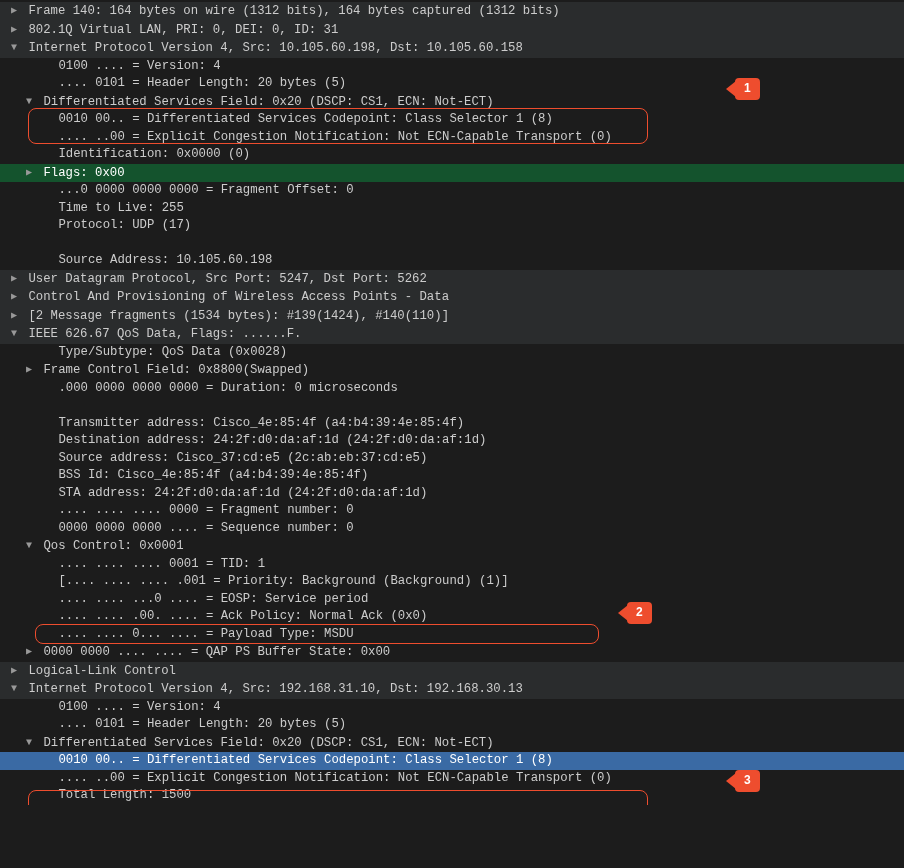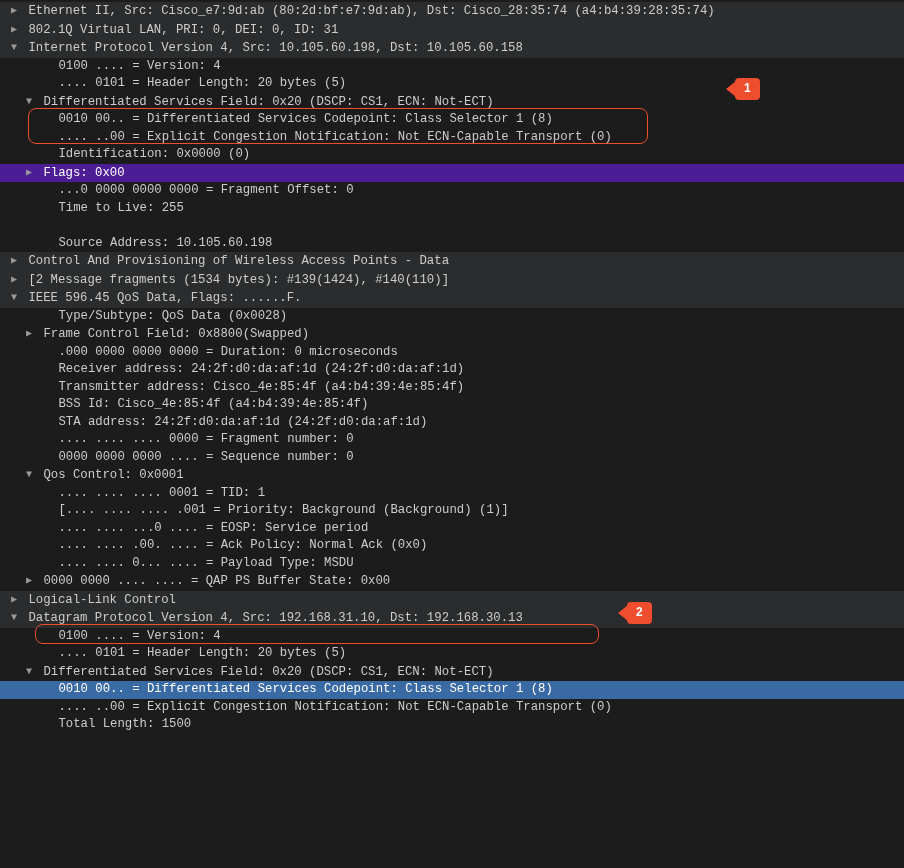--- a/index.html
+++ b/index.html
@@ -22,21 +22,21 @@
     width: 14px;
     text-align: center;
     color: #999;
     font-size: 10px;
     vertical-align: 1px;
   }
   .pad {
     display: inline-block;
   }
   .toplevel { background: #2a2c2d; }
-  .sel { background: #4c1d95; color: #ffffff; }
+  .sel { background: #14532d; color: #ffffff; }
   .sel2 { background: #3a6aa4; color: #ffffff; }
   .callout {
     position: absolute;
     display: flex;
     align-items: center;
     z-index: 5;
   }
   .tail {
     width: 0; height: 0;
     border-top: 8px solid transparent;
@@ -78,55 +78,59 @@
   <div class="callout" style="left:618px; top:600px;">
     <div class="tail"></div>
       <div class="bubble">2</div>
   </div>
   <div class="callout" style="left:726px; top:768px;">
     <div class="tail"></div>
       <div class="bubble">3</div>
   </div>
 
   <div id="rows">
-      <div class="row toplevel"><span class="pad" style="width: 7px;"></span><span class="arrow">▶</span><span> </span><span>Ethernet II, Src: Cisco_e7:9d:ab (80:2d:bf:e7:9d:ab), Dst: Cisco_28:35:74 (a4:b4:39:28:35:74)</span></div>
+      <div class="row toplevel"><span class="pad" style="width: 7px;"></span><span class="arrow">▶</span><span> </span><span>Frame 140: 164 bytes on wire (1312 bits), 164 bytes captured (1312 bits)</span></div>
       <div class="row toplevel"><span class="pad" style="width: 7px;"></span><span class="arrow">▶</span><span> </span><span>802.1Q Virtual LAN, PRI: 0, DEI: 0, ID: 31</span></div>
       <div class="row toplevel"><span class="pad" style="width: 7px;"></span><span class="arrow">▼</span><span> </span><span>Internet Protocol Version 4, Src: 10.105.60.198, Dst: 10.105.60.158</span></div>
       <div class="row"><span class="pad" style="width: 37px;"></span><span class="arrow"></span><span> </span><span>0100 .... = Version: 4</span></div>
       <div class="row"><span class="pad" style="width: 37px;"></span><span class="arrow"></span><span> </span><span>.... 0101 = Header Length: 20 bytes (5)</span></div>
       <div class="row"><span class="pad" style="width: 22px;"></span><span class="arrow">▼</span><span> </span><span>Differentiated Services Field: 0x20 (DSCP: CS1, ECN: Not-ECT)</span></div>
       <div class="row"><span class="pad" style="width: 37px;"></span><span class="arrow"></span><span> </span><span>0010 00.. = Differentiated Services Codepoint: Class Selector 1 (8)</span></div>
       <div class="row"><span class="pad" style="width: 37px;"></span><span class="arrow"></span><span> </span><span>.... ..00 = Explicit Congestion Notification: Not ECN-Capable Transport (0)</span></div>
       <div class="row"><span class="pad" style="width: 37px;"></span><span class="arrow"></span><span> </span><span>Identification: 0x0000 (0)</span></div>
       <div class="row sel"><span class="pad" style="width: 22px;"></span><span class="arrow">▶</span><span> </span><span>Flags: 0x00</span></div>
       <div class="row"><span class="pad" style="width: 37px;"></span><span class="arrow"></span><span> </span><span>...0 0000 0000 0000 = Fragment Offset: 0</span></div>
       <div class="row"><span class="pad" style="width: 37px;"></span><span class="arrow"></span><span> </span><span>Time to Live: 255</span></div>
+      <div class="row"><span class="pad" style="width: 37px;"></span><span class="arrow"></span><span> </span><span>Protocol: UDP (17)</span></div>
       <div class="row"><span class="pad" style="width: 37px;"></span><span class="arrow"></span><span> </span></div>
       <div class="row"><span class="pad" style="width: 37px;"></span><span class="arrow"></span><span> </span><span>Source Address: 10.105.60.198</span></div>
+      <div class="row toplevel"><span class="pad" style="width: 7px;"></span><span class="arrow">▶</span><span> </span><span>User Datagram Protocol, Src Port: 5247, Dst Port: 5262</span></div>
       <div class="row toplevel"><span class="pad" style="width: 7px;"></span><span class="arrow">▶</span><span> </span><span>Control And Provisioning of Wireless Access Points - Data</span></div>
       <div class="row toplevel"><span class="pad" style="width: 7px;"></span><span class="arrow">▶</span><span> </span><span>[2 Message fragments (1534 bytes): #139(1424), #140(110)]</span></div>
-      <div class="row toplevel"><span class="pad" style="width: 7px;"></span><span class="arrow">▼</span><span> </span><span>IEEE 596.45 QoS Data, Flags: ......F.</span></div>
+      <div class="row toplevel"><span class="pad" style="width: 7px;"></span><span class="arrow">▼</span><span> </span><span>IEEE 626.67 QoS Data, Flags: ......F.</span></div>
       <div class="row"><span class="pad" style="width: 37px;"></span><span class="arrow"></span><span> </span><span>Type/Subtype: QoS Data (0x0028)</span></div>
       <div class="row"><span class="pad" style="width: 22px;"></span><span class="arrow">▶</span><span> </span><span>Frame Control Field: 0x8800(Swapped)</span></div>
       <div class="row"><span class="pad" style="width: 37px;"></span><span class="arrow"></span><span> </span><span>.000 0000 0000 0000 = Duration: 0 microseconds</span></div>
-      <div class="row"><span class="pad" style="width: 37px;"></span><span class="arrow"></span><span> </span><span>Receiver address: 24:2f:d0:da:af:1d (24:2f:d0:da:af:1d)</span></div>
+      <div class="row"><span class="pad" style="width: 37px;"></span><span class="arrow"></span><span> </span></div>
       <div class="row"><span class="pad" style="width: 37px;"></span><span class="arrow"></span><span> </span><span>Transmitter address: Cisco_4e:85:4f (a4:b4:39:4e:85:4f)</span></div>
+      <div class="row"><span class="pad" style="width: 37px;"></span><span class="arrow"></span><span> </span><span>Destination address: 24:2f:d0:da:af:1d (24:2f:d0:da:af:1d)</span></div>
+      <div class="row"><span class="pad" style="width: 37px;"></span><span class="arrow"></span><span> </span><span>Source address: Cisco_37:cd:e5 (2c:ab:eb:37:cd:e5)</span></div>
       <div class="row"><span class="pad" style="width: 37px;"></span><span class="arrow"></span><span> </span><span>BSS Id: Cisco_4e:85:4f (a4:b4:39:4e:85:4f)</span></div>
       <div class="row"><span class="pad" style="width: 37px;"></span><span class="arrow"></span><span> </span><span>STA address: 24:2f:d0:da:af:1d (24:2f:d0:da:af:1d)</span></div>
       <div class="row"><span class="pad" style="width: 37px;"></span><span class="arrow"></span><span> </span><span>.... .... .... 0000 = Fragment number: 0</span></div>
       <div class="row"><span class="pad" style="width: 37px;"></span><span class="arrow"></span><span> </span><span>0000 0000 0000 .... = Sequence number: 0</span></div>
       <div class="row"><span class="pad" style="width: 22px;"></span><span class="arrow">▼</span><span> </span><span>Qos Control: 0x0001</span></div>
       <div class="row"><span class="pad" style="width: 37px;"></span><span class="arrow"></span><span> </span><span>.... .... .... 0001 = TID: 1</span></div>
       <div class="row"><span class="pad" style="width: 37px;"></span><span class="arrow"></span><span> </span><span>[.... .... .... .001 = Priority: Background (Background) (1)]</span></div>
       <div class="row"><span class="pad" style="width: 37px;"></span><span class="arrow"></span><span> </span><span>.... .... ...0 .... = EOSP: Service period</span></div>
       <div class="row"><span class="pad" style="width: 37px;"></span><span class="arrow"></span><span> </span><span>.... .... .00. .... = Ack Policy: Normal Ack (0x0)</span></div>
       <div class="row"><span class="pad" style="width: 37px;"></span><span class="arrow"></span><span> </span><span>.... .... 0... .... = Payload Type: MSDU</span></div>
       <div class="row"><span class="pad" style="width: 22px;"></span><span class="arrow">▶</span><span> </span><span>0000 0000 .... .... = QAP PS Buffer State: 0x00</span></div>
       <div class="row toplevel"><span class="pad" style="width: 7px;"></span><span class="arrow">▶</span><span> </span><span>Logical-Link Control</span></div>
-      <div class="row toplevel"><span class="pad" style="width: 7px;"></span><span class="arrow">▼</span><span> </span><span>Datagram Protocol Version 4, Src: 192.168.31.10, Dst: 192.168.30.13</span></div>
+      <div class="row toplevel"><span class="pad" style="width: 7px;"></span><span class="arrow">▼</span><span> </span><span>Internet Protocol Version 4, Src: 192.168.31.10, Dst: 192.168.30.13</span></div>
       <div class="row"><span class="pad" style="width: 37px;"></span><span class="arrow"></span><span> </span><span>0100 .... = Version: 4</span></div>
       <div class="row"><span class="pad" style="width: 37px;"></span><span class="arrow"></span><span> </span><span>.... 0101 = Header Length: 20 bytes (5)</span></div>
       <div class="row"><span class="pad" style="width: 22px;"></span><span class="arrow">▼</span><span> </span><span>Differentiated Services Field: 0x20 (DSCP: CS1, ECN: Not-ECT)</span></div>
       <div class="row sel2"><span class="pad" style="width: 37px;"></span><span class="arrow"></span><span> </span><span>0010 00.. = Differentiated Services Codepoint: Class Selector 1 (8)</span></div>
       <div class="row"><span class="pad" style="width: 37px;"></span><span class="arrow"></span><span> </span><span>.... ..00 = Explicit Congestion Notification: Not ECN-Capable Transport (0)</span></div>
       <div class="row"><span class="pad" style="width: 37px;"></span><span class="arrow"></span><span> </span><span>Total Length: 1500</span></div>
     </div>
 </div>
 
 </body></html>

